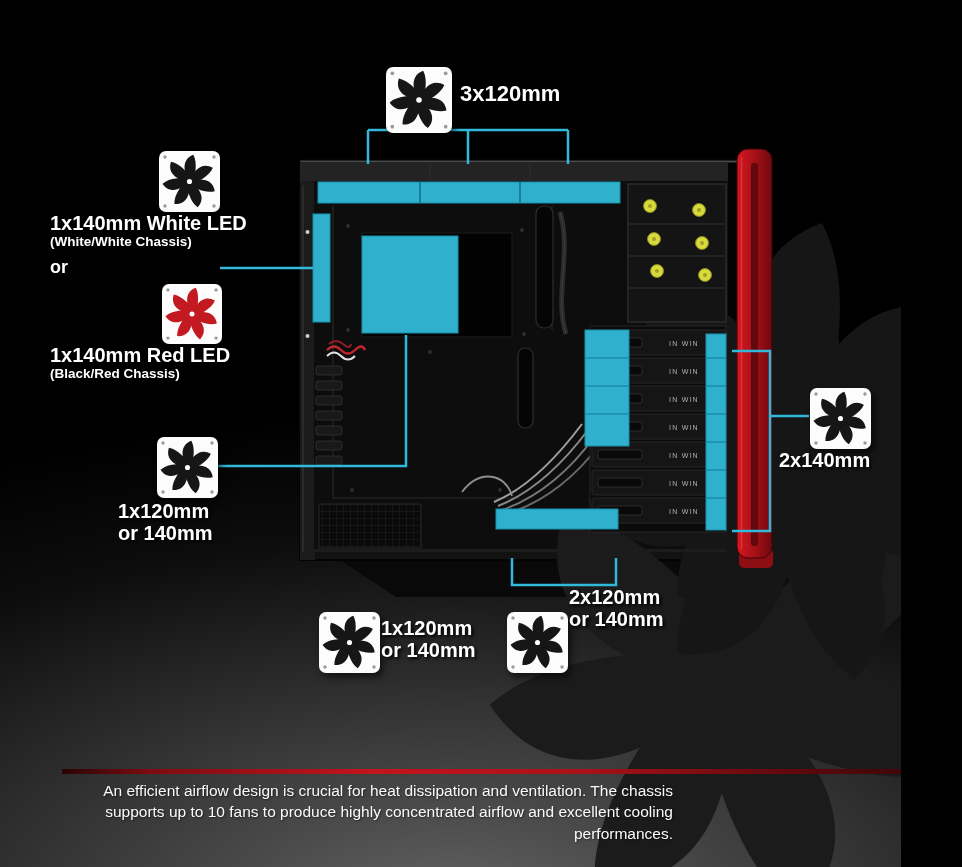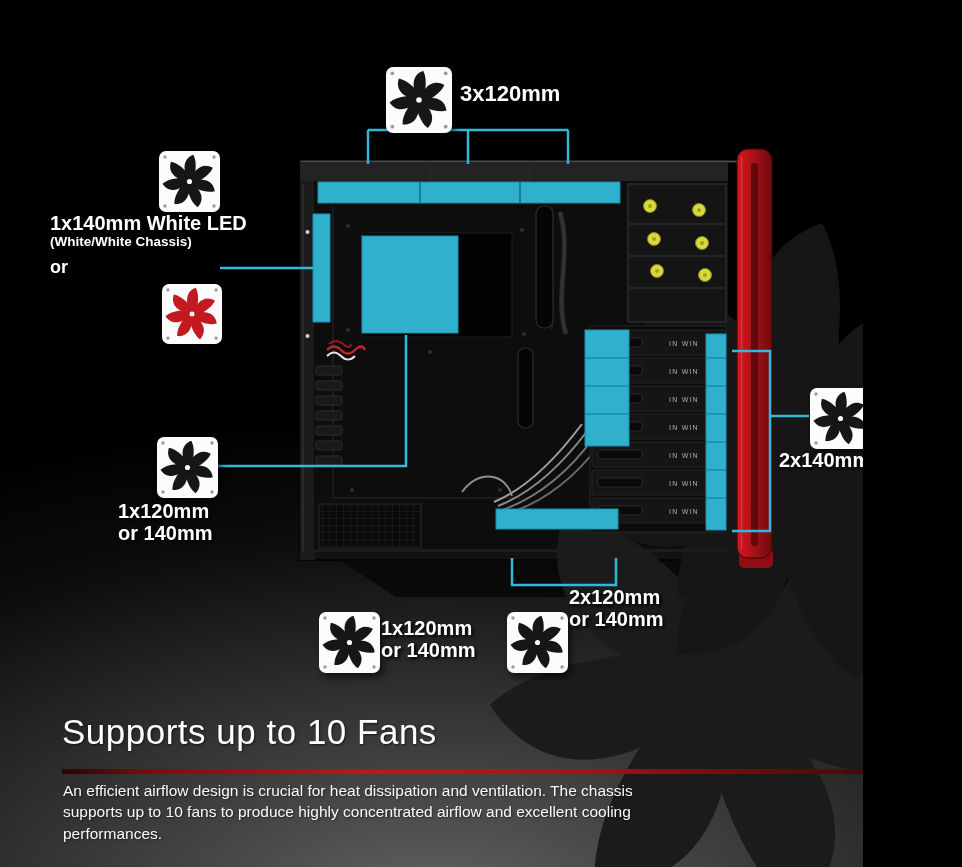--- a/index.html
+++ b/index.html
@@ -1,33 +1,34 @@
 <!DOCTYPE html>
 <html><head>
 <meta charset="utf-8">
 <style>
   html,body{margin:0;padding:0;background:#000;}
   .stage{
     position:relative;width:863px;height:867px;overflow:hidden;
     font-family:"Liberation Sans",sans-serif;
     background:radial-gradient(115% 58% at 50% 105%, #646464 0%, #4b4b4b 20%, #2d2d2d 46%, #0d0d0d 74%, #000 100%);
+    padding-left:38px;
   }
   .scene{position:absolute;left:0;top:0;width:962px;height:867px;}
   .fan{position:absolute;background:#fcfcfc;border-radius:7px;box-shadow:3px 4px 7px rgba(0,0,0,.6);padding:2px;}
   .fan svg{width:100%;height:100%;display:block;}
   .lbl{position:absolute;color:#fff;font-weight:700;text-shadow:2px 2px 3px rgba(0,0,0,.9);white-space:nowrap;}
   .grp{position:absolute;color:#fff;font-weight:700;text-align:left;text-shadow:2px 2px 3px rgba(0,0,0,.9);}
   .grp .main{font-size:20px;line-height:1.12;}
   .grp .sub{font-size:13.5px;line-height:1.2;}
   .grp .big{font-size:20px;line-height:1.12;}
   .or{font-size:18px;}
   .footer-title{position:absolute;left:62px;top:712px;color:#fff;font-size:35px;font-weight:400;letter-spacing:.5px;text-shadow:1px 1px 2px rgba(0,0,0,.6);}
   .redbar{position:absolute;left:62px;top:769px;width:893px;height:5px;
     background:linear-gradient(90deg,#2a0405 0%,#7e0c12 10%,#c4141d 35%,#aa1118 58%,#5f090d 82%,#300506 100%);}
-  .footer-body{position:absolute;left:63px;top:780px;width:610px;color:#fafafa;font-size:15.5px;line-height:1.38;font-weight:400;text-shadow:1px 1px 2px rgba(0,0,0,.5);}
+  .footer-body{position:absolute;left:63px;top:780px;width:610px;color:#fafafa;font-size:15.5px;line-height:1.38;font-weight:400;text-shadow:1px 1px 2px rgba(0,0,0,.5);text-align:right;}
 </style>
 </head>
 <body>
 
 <div class="stage">
 
   <svg width="0" height="0" style="position:absolute" aria-hidden="true">
     <defs>
       <symbol id="fan-sym" viewBox="0 0 100 100">
         <g>
@@ -275,37 +276,40 @@
 
   <div class="lbl" style="left:460px;top:81px;font-size:22px;">3x120mm</div>
 
   <div class="grp" style="left:50px;top:212px;width:270px;">
     <div class="main">1x140mm White LED</div>
     <div class="sub">(White/White Chassis)</div>
   </div>
 
   <div class="grp or" style="left:50px;top:257px;width:270px;">or</div>
 
+  <div class="grp" style="left:50px;top:344px;width:270px;">
+    <div class="main">1x140mm Red LED</div>
+    <div class="sub">(Black/Red Chassis)</div>
+  </div>
 
   <div class="grp" style="left:118px;top:500px;width:138px;">
     <div class="big">1x120mm</div>
     <div class="big">or 140mm</div>
   </div>
 
   <div class="grp" style="left:779px;top:449px;width:120px;">
     <div class="big">2x140mm</div>
   </div>
 
   <div class="grp" style="left:381px;top:617px;width:112px;">
     <div class="big">1x120mm</div>
     <div class="big">or 140mm</div>
   </div>
 
   <div class="grp" style="left:569px;top:586px;width:112px;">
     <div class="big">2x120mm</div>
     <div class="big">or 140mm</div>
   </div>
 
-  <h1 class="footer-title" style="margin:0;">Supports up to 10 Fans</h1>
   <div class="redbar"></div>
   <p class="footer-body" style="margin:0;">An efficient airflow design is crucial for heat dissipation and ventilation. The chassis supports up to 10 fans to produce highly concentrated airflow and excellent cooling performances.</p>
 
 </div>
 
 </body></html>

